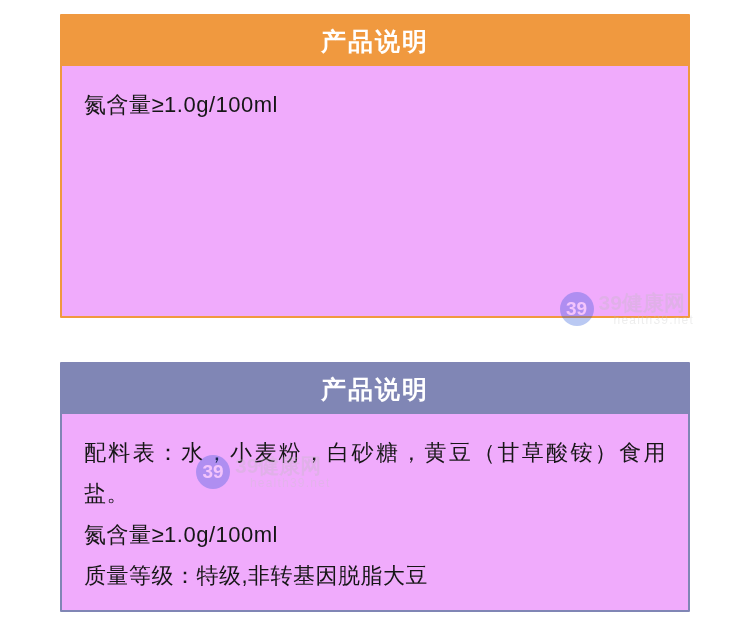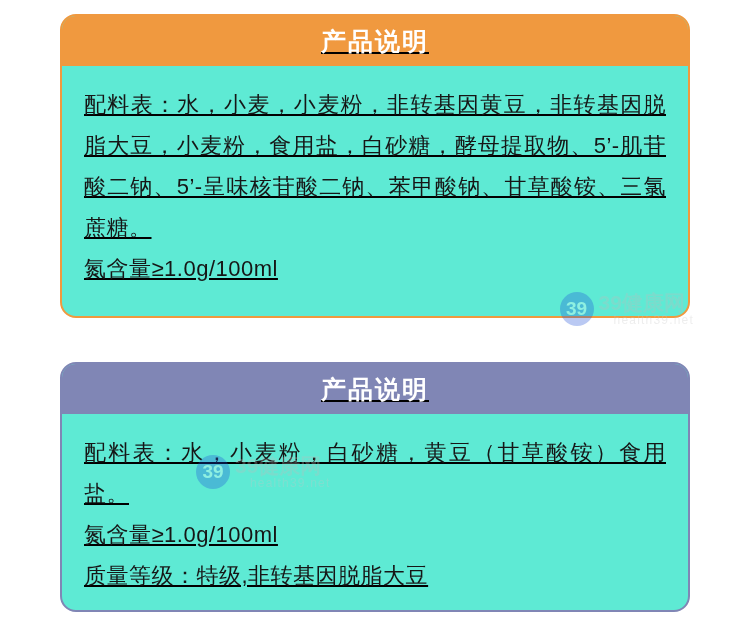--- a/index.html
+++ b/index.html
@@ -16,25 +16,24 @@
   }
   .page {
     position: relative;
     width: 750px;
     height: 632px;
     box-sizing: border-box;
     padding: 14px 60px 0 60px;
   }
   .card {
     position: relative;
-    background: #5eead4;
-    border-radius: 16px;
+    background: #f0abfc;
+    border-radius: 1px;
     overflow: hidden;
     box-sizing: border-box;
-    text-decoration: underline;
   }
   .card-1 {
     border: 2px solid #f0993f;
     height: 304px;
   }
   .card-2 {
     margin-top: 44px;
     border: 2px solid #8086b5;
     height: 250px;
   }
@@ -112,21 +111,20 @@
   .wm-2 { left: 196px; top: 455px; }
 </style>
 </head>
 <body>
 
 <div class="page">
 
   <div class="card card-1">
     <div class="card-header header-orange">产品说明</div>
     <div class="card-body">
-      <p class="para">配料表：水，小麦，小麦粉，非转基因黄豆，非转基因脱脂大豆，小麦粉，食用盐，白砂糖，酵母提取物、5’-肌苷酸二钠、5’-呈味核苷酸二钠、苯甲酸钠、甘草酸铵、三氯蔗糖。</p>
       <div class="row-split">
         <span class="left">氮含量≥1.0g/100ml</span>
       </div>
     </div>
   </div>
 
   <div class="card card-2">
     <div class="card-header header-purple">产品说明</div>
     <div class="card-body">
       <p class="para">配料表：水，小麦粉，白砂糖，黄豆（甘草酸铵）食用盐。</p>

